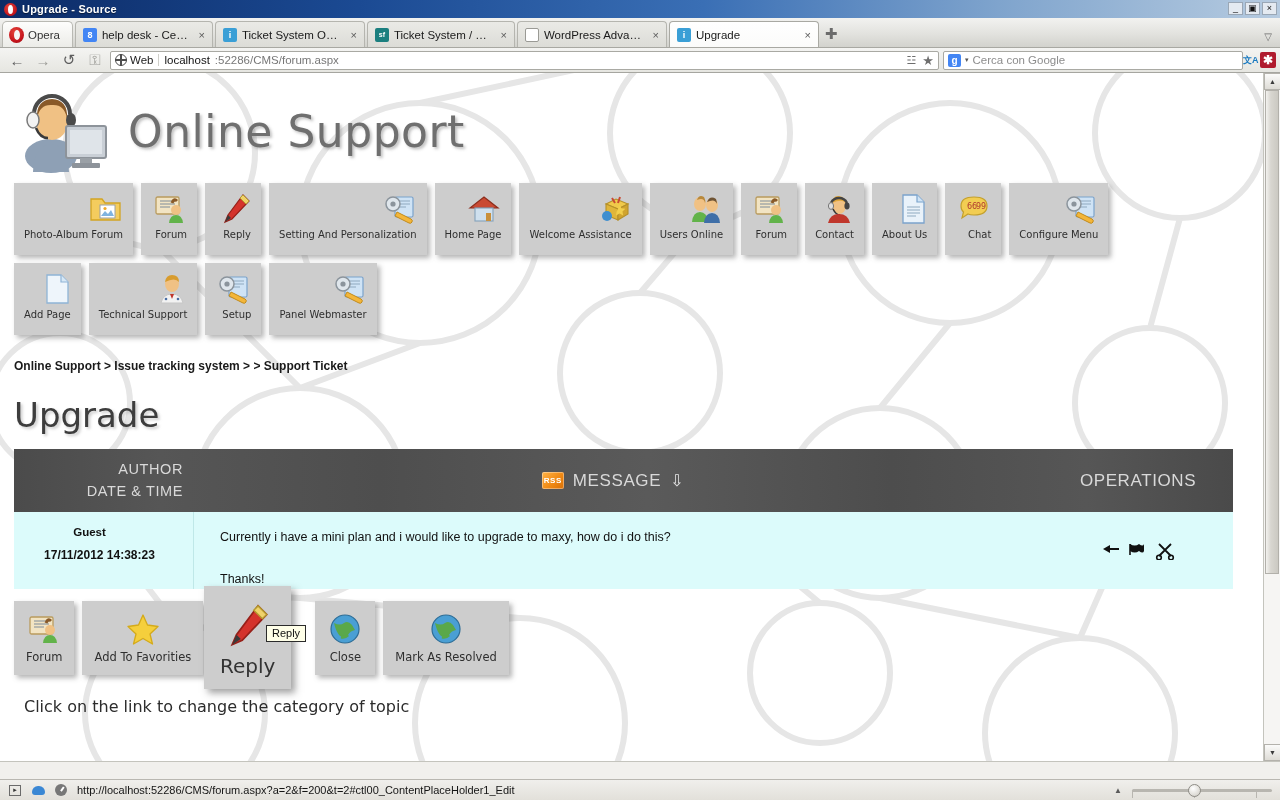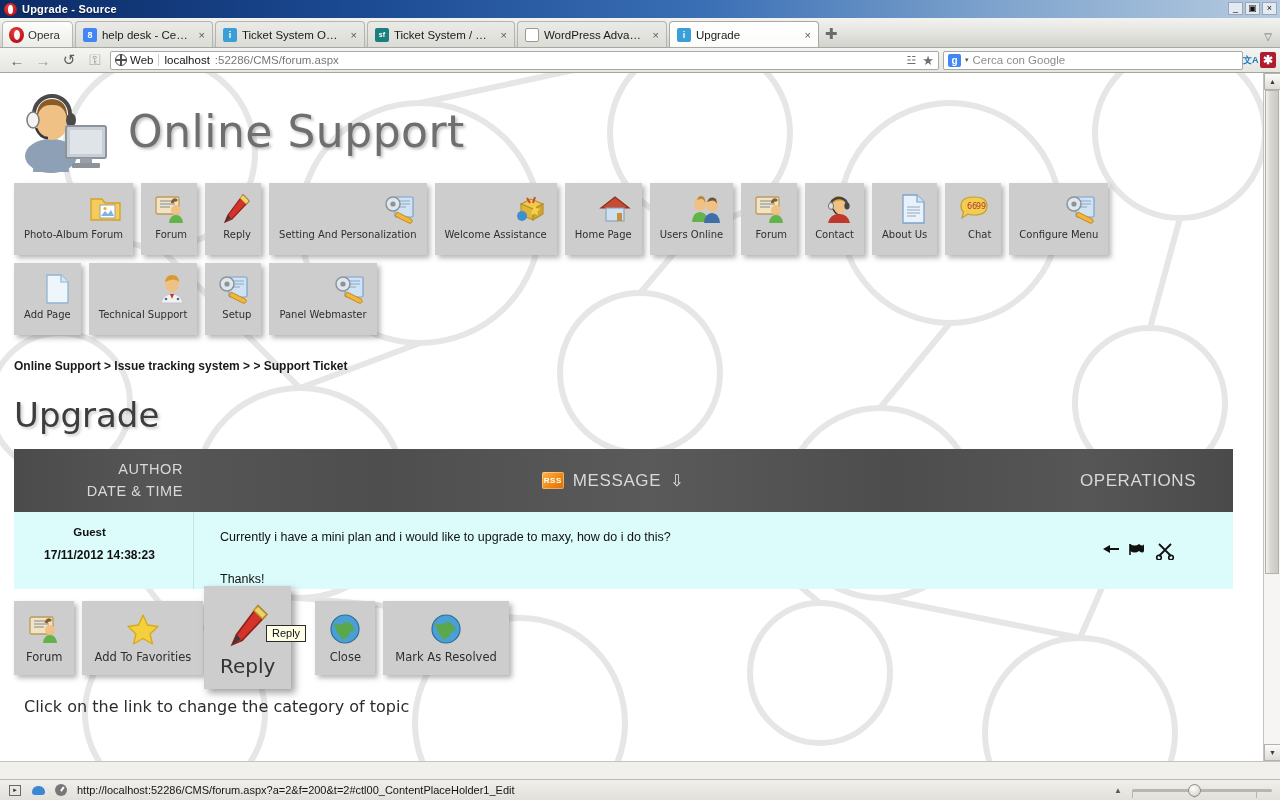--- a/index.html
+++ b/index.html
@@ -439,40 +439,40 @@
                 <circle cx="10" cy="10" r="2.6" fill="#8b949c"></circle>
                 <path d="M14 18 L28 25 q2 1 1 3 q-1 2-3 1 L12 22Z" fill="#f3b63a" stroke="#c18b1d" stroke-width="1"></path>
               </svg>
           </span>
           <span class="lbl">Setting And Personalization</span>
         </div>
 
         <div class="menu-btn">
           <span class="ico">
             <svg width="34" height="30" viewBox="0 0 34 30">
+                <path d="M3 14 L17 3 L31 14 Z" fill="#c94a33" stroke="#8d2d1c" stroke-width="1.2"></path>
+                <rect x="8" y="14" width="18" height="13" fill="#cfe0ee" stroke="#8aa6bd" stroke-width="1.2"></rect>
+                <rect x="19" y="19" width="5" height="8" fill="#c9903c"></rect>
+              </svg>
+          </span>
+          <span class="lbl">Home Page</span>
+        </div>
+
+        <div class="menu-btn">
+          <span class="ico">
+            <svg width="34" height="30" viewBox="0 0 34 30">
                 <path d="M8 10 L18 5 L30 10 L20 15 Z" fill="#f0c94a" stroke="#b5902a" stroke-width="1.1"></path>
                 <path d="M8 10 L8 21 L20 26 L20 15 Z" fill="#e0b63a" stroke="#b5902a" stroke-width="1.1"></path>
                 <path d="M30 10 L30 20 L20 26 L20 15 Z" fill="#d0a42f" stroke="#b5902a" stroke-width="1.1"></path>
                 <path d="M14 4 l3 5 M22 3 l-2 6" stroke="#c94a33" stroke-width="2"></path>
                 <circle cx="9" cy="22" r="5" fill="#3f8fd0"></circle>
                 <path d="M22 20 l2.5 5 5.5.6-4 3.8 1 5.4-5-2.7-5 2.7 1-5.4" fill="#f2cf4c" transform="translate(0,-8) scale(0.72) translate(8,6)"></path>
               </svg>
           </span>
           <span class="lbl">Welcome Assistance</span>
-        </div>
-
-        <div class="menu-btn">
-          <span class="ico">
-            <svg width="34" height="30" viewBox="0 0 34 30">
-                <path d="M3 14 L17 3 L31 14 Z" fill="#c94a33" stroke="#8d2d1c" stroke-width="1.2"></path>
-                <rect x="8" y="14" width="18" height="13" fill="#cfe0ee" stroke="#8aa6bd" stroke-width="1.2"></rect>
-                <rect x="19" y="19" width="5" height="8" fill="#c9903c"></rect>
-              </svg>
-          </span>
-          <span class="lbl">Home Page</span>
         </div>
 
         <div class="menu-btn">
           <span class="ico">
             <svg width="34" height="30" viewBox="0 0 34 30">
                 <ellipse cx="11" cy="10" rx="6" ry="7" fill="#f0c184"></ellipse>
                 <path d="M8 6 Q10 0 15 3 Q17 7 16 9 Q15 3 8 6Z" fill="#b8893c"></path>
                 <path d="M3 28 q1-10 8-10 t8 10z" fill="#62b34a"></path>
                 <ellipse cx="23" cy="11" rx="6" ry="7" fill="#f0c184"></ellipse>
                 <path d="M18 8 Q21 1 27 5 Q28 8 28 10 Q26 4 18 8Z" fill="#6f5434"></path>

